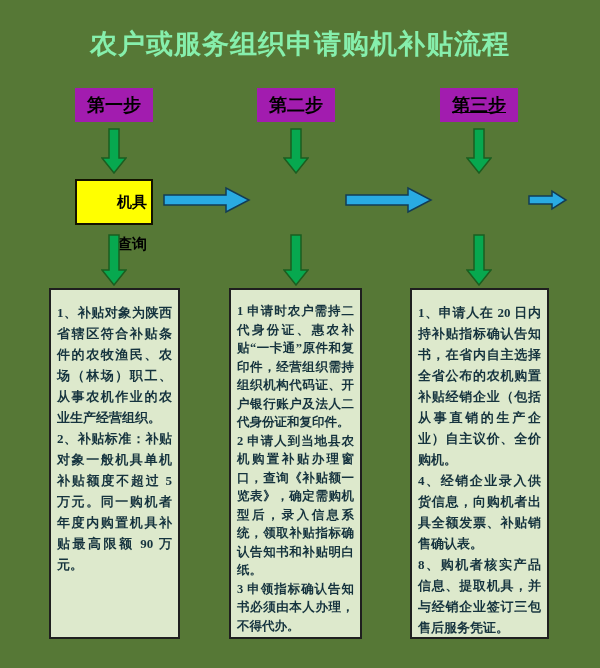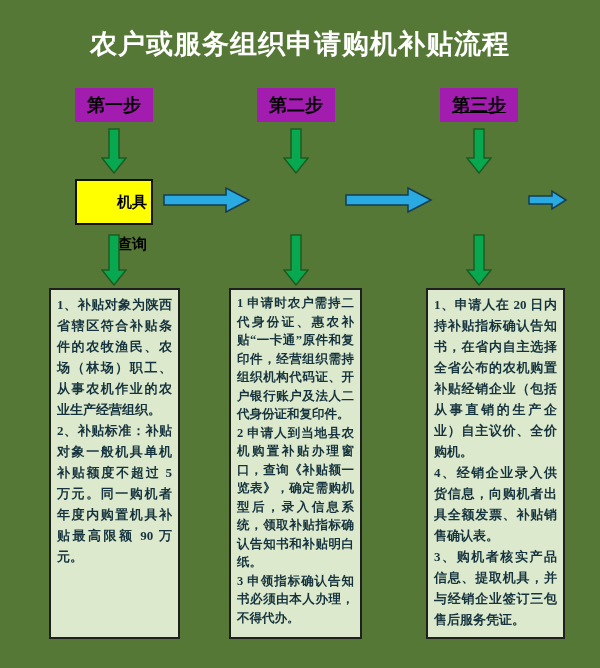--- a/index.html
+++ b/index.html
@@ -14,21 +14,21 @@
   .title {
     position: absolute;
     top: 26px;
     left: 0;
     width: 100%;
     margin: 0;
     text-align: center;
     font-size: 27px;
     font-weight: bold;
     letter-spacing: 1px;
-    color: #ffffff;
+    color: #86efac;
   }
   .step-box {
     position: absolute;
     top: 88px;
     width: 78px;
     height: 34px;
     background: #a21caf;
     color: #000000;
     font-size: 18px;
     font-weight: bold;
@@ -51,21 +51,21 @@
     line-height: 42px;
     padding-left: 36px;
   }
   .panel {
     position: absolute;
     top: 288px;
     height: 351px;
     background: #dde9cc;
     border: 2px solid #1f1f1f;
     box-sizing: border-box;
-    padding: 4px 6px;
+    padding: 12px 6px;
     color: #15333e;
     font-size: 13px;
     font-weight: bold;
     line-height: 21px;
     text-align: justify;
   }
   .panel p { margin: 0; }
   .panel-2 { line-height: 18.5px; font-size: 12.5px; }
   .arrow { position: absolute; }
   .c1  { left: 75px; }
@@ -74,21 +74,21 @@
   .ac1 { left: 101px; }
   .ac2 { left: 283px; }
   .ac3 { left: 466px; }
   .down-a { top: 128px; }
   .down-b { top: 234px; }
   .right-1 { left: 163px; top: 186px; }
   .right-2 { left: 345px; top: 186px; }
   .right-3 { left: 528px; top: 189px; }
   .p1 { left: 49px;  width: 131px; }
   .p2 { left: 229px; width: 133px; }
-  .p3 { left: 426px; width: 139px; font-family: Liberation Serif, serif; }
+  .p3 { left: 410px; width: 139px; font-family: Liberation Serif, serif; }
 </style>
 </head>
 <body>
 
 <div class="canvas">
 
   <h1 class="title">农户或服务组织申请购机补贴流程</h1>
 
   <div class="step-box c1">第一步</div>
   <div class="step-box c2">第二步</div>
@@ -131,16 +131,16 @@
     <p>2、补贴标准：补贴对象一般机具单机补贴额度不超过 5 万元。同一购机者年度内购置机具补贴最高限额 90 万元。</p>
   </div>
   <div class="panel panel-2 p2">
     <p>1 申请时农户需持二代身份证、惠农补贴“一卡通”原件和复印件，经营组织需持组织机构代码证、开户银行账户及法人二代身份证和复印件。</p>
     <p>2 申请人到当地县农机购置补贴办理窗口，查询《补贴额一览表》，确定需购机型后，录入信息系统，领取补贴指标确认告知书和补贴明白纸。</p>
     <p>3 申领指标确认告知书必须由本人办理，不得代办。</p>
   </div>
   <div class="panel p3">
     <p>1、申请人在 20 日内持补贴指标确认告知书，在省内自主选择全省公布的农机购置补贴经销企业（包括从事直销的生产企业）自主议价、全价购机。</p>
     <p>4、经销企业录入供货信息，向购机者出具全额发票、补贴销售确认表。</p>
-    <p>3、购机者核实产品信息、提取机具，并与经销企业签订三包售后服务凭证。</p>
+    <p>8、购机者核实产品信息、提取机具，并与经销企业签订三包售后服务凭证。</p>
   </div>
 
 </div>
 
 </body></html>

